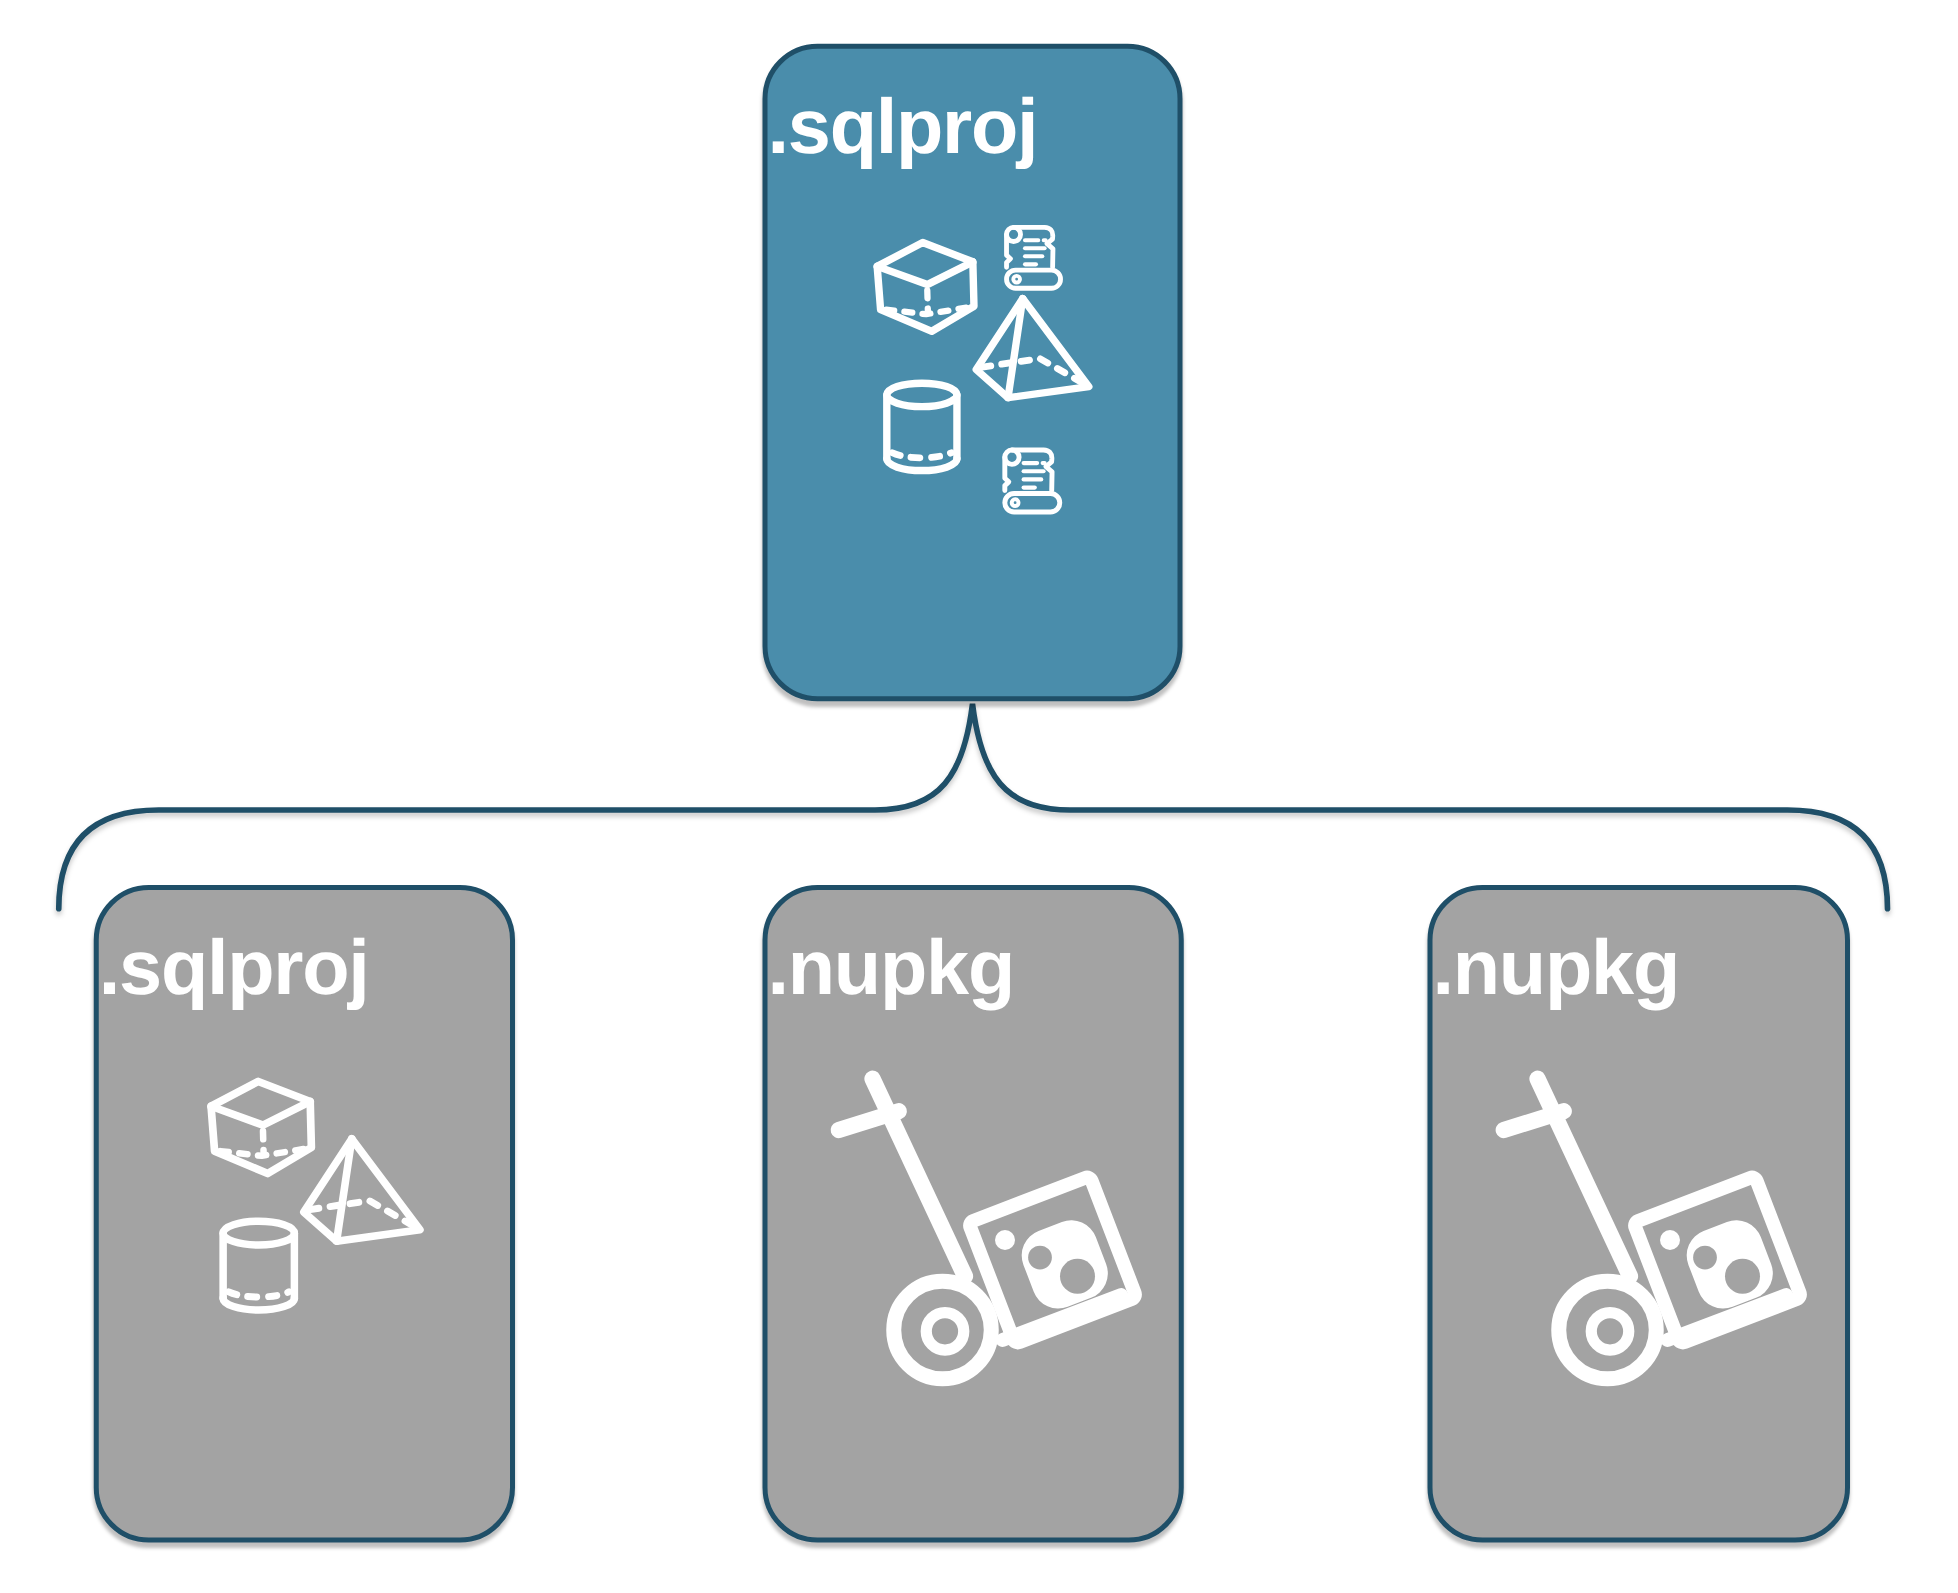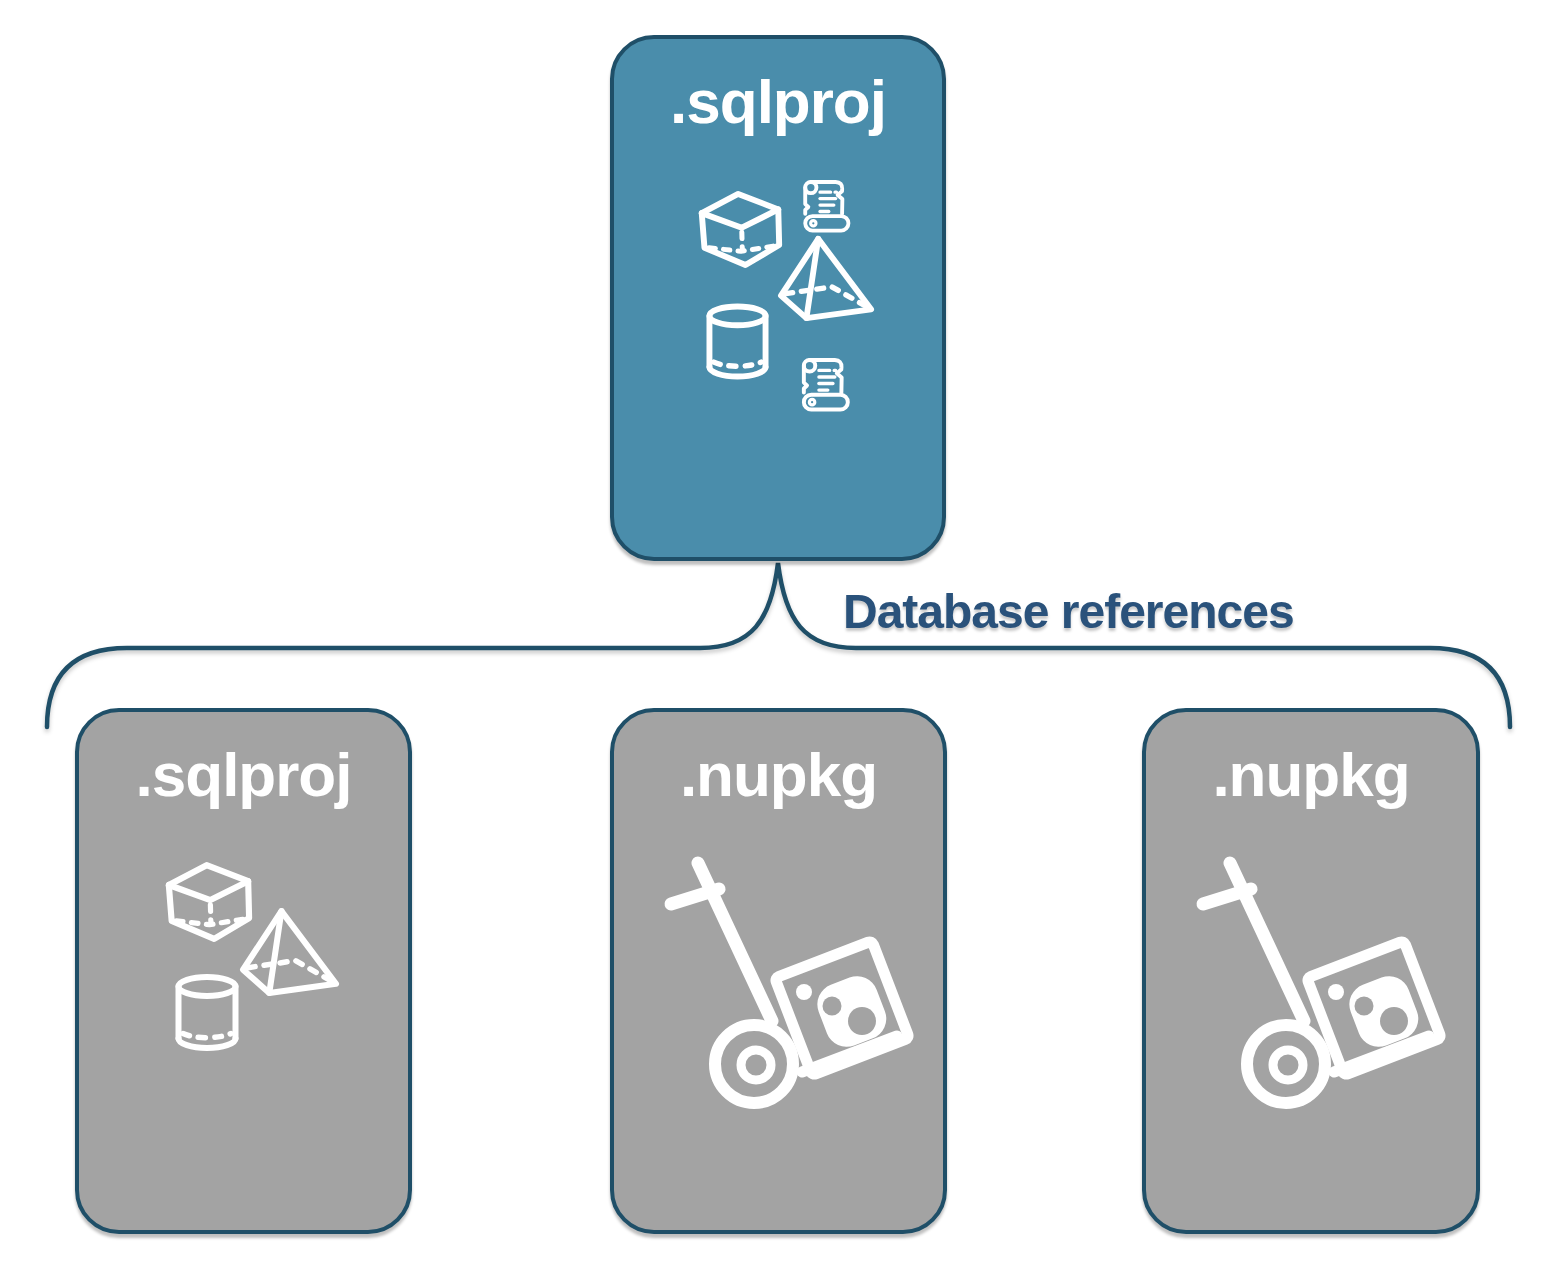--- a/index.html
+++ b/index.html
@@ -39,42 +39,40 @@
     border:4px solid var(--line);
     border-radius:44px;
     box-shadow:0 4px 3px rgba(0,0,0,0.25);
   }
   .box.root{left:610px;top:35px;width:336px;height:526px;background:var(--root-fill);}
   .box.child-1{left:75px;top:708px;width:337px;height:526px;background:var(--child-fill);}
   .box.child-2{left:610px;top:708px;width:337px;height:526px;background:var(--child-fill);}
   .box.child-3{left:1142px;top:708px;width:338px;height:526px;background:var(--child-fill);}
   .box-title{
     margin-top:32px;
-    text-align:center;
     font-size:62px;font-weight:700;letter-spacing:-1px;
     color:#fff;line-height:1;
   }
   .ic{position:absolute;display:block;}
   .ic svg{display:block;width:100%;height:100%;overflow:visible;}
   .s{fill:none;stroke:var(--icon-stroke);stroke-linecap:round;stroke-linejoin:round;}
   .d{stroke-dasharray:7 9;stroke-width:5.5;}
   .fillw{fill:var(--icon-stroke);stroke:none;}
   .hole{fill:var(--child-fill);stroke:none;}
 </style>
 </head>
 <body>
 
 <div class="canvas">
 
   <svg class="connector-svg" viewBox="0 0 1566 1274" xmlns="http://www.w3.org/2000/svg" aria-hidden="true">
     <path d="M47 727 Q47 648 127 648 L700 648 C752 648 771 620 778 563
              C785 620 804 648 856 648 L1430 648 Q1510 648 1510 727"></path>
   </svg>
 
-  <div class="connector-label">Database references</div>
 
   <div class="box root">
     <div class="box-title">.sqlproj</div>
     <span class="ic" style="left:85px;top:152px;width:82px;height:77px">
         <svg viewBox="0 0 90 84" xmlns="http://www.w3.org/2000/svg">
     <g class="s" stroke-width="6.5">
       <path d="M3 24 L43 3 L87 20 L88 59 L51 81 L6 62 Z"></path>
       <path d="M3 24 L47 40 L87 20"></path>
     </g>
     <g class="s d">

